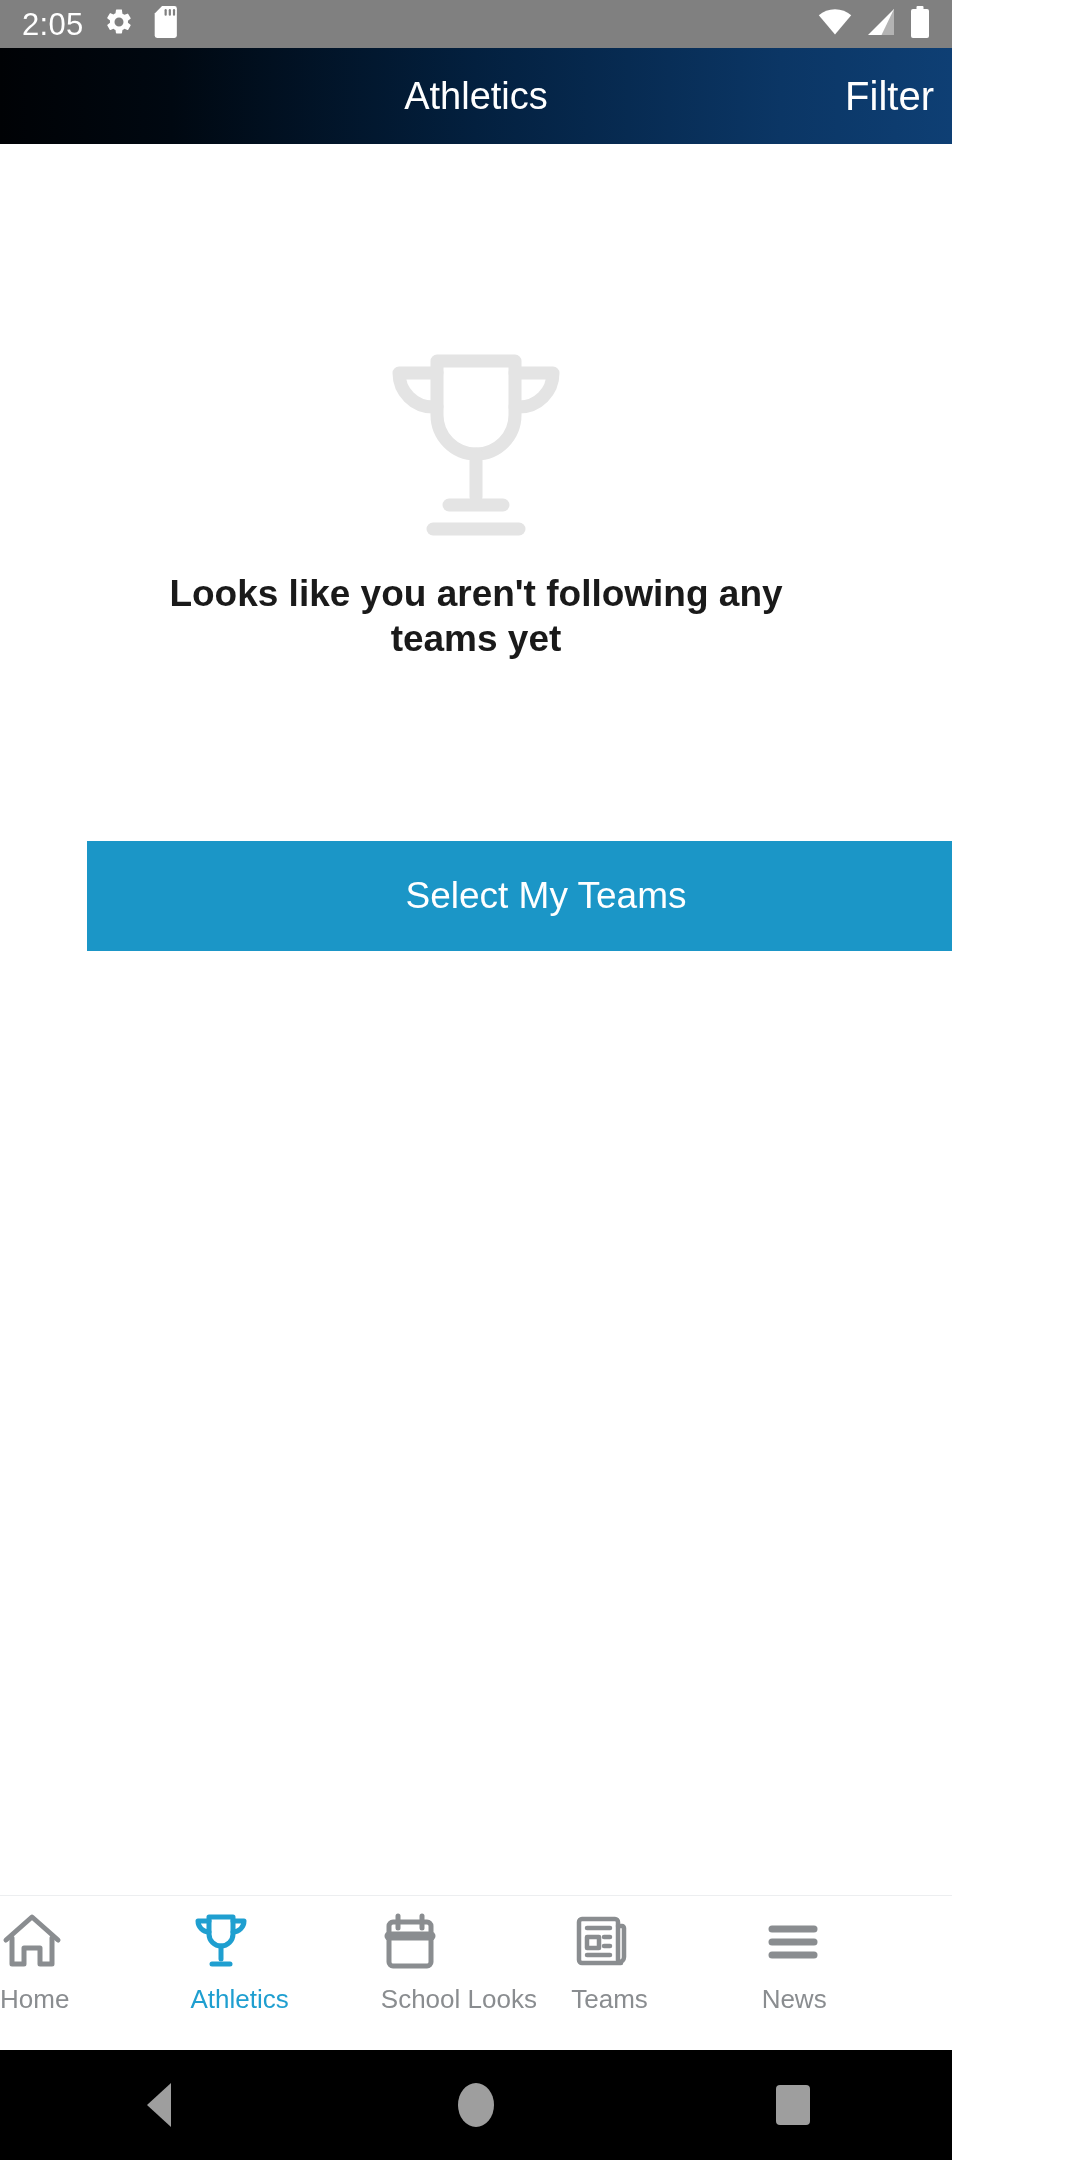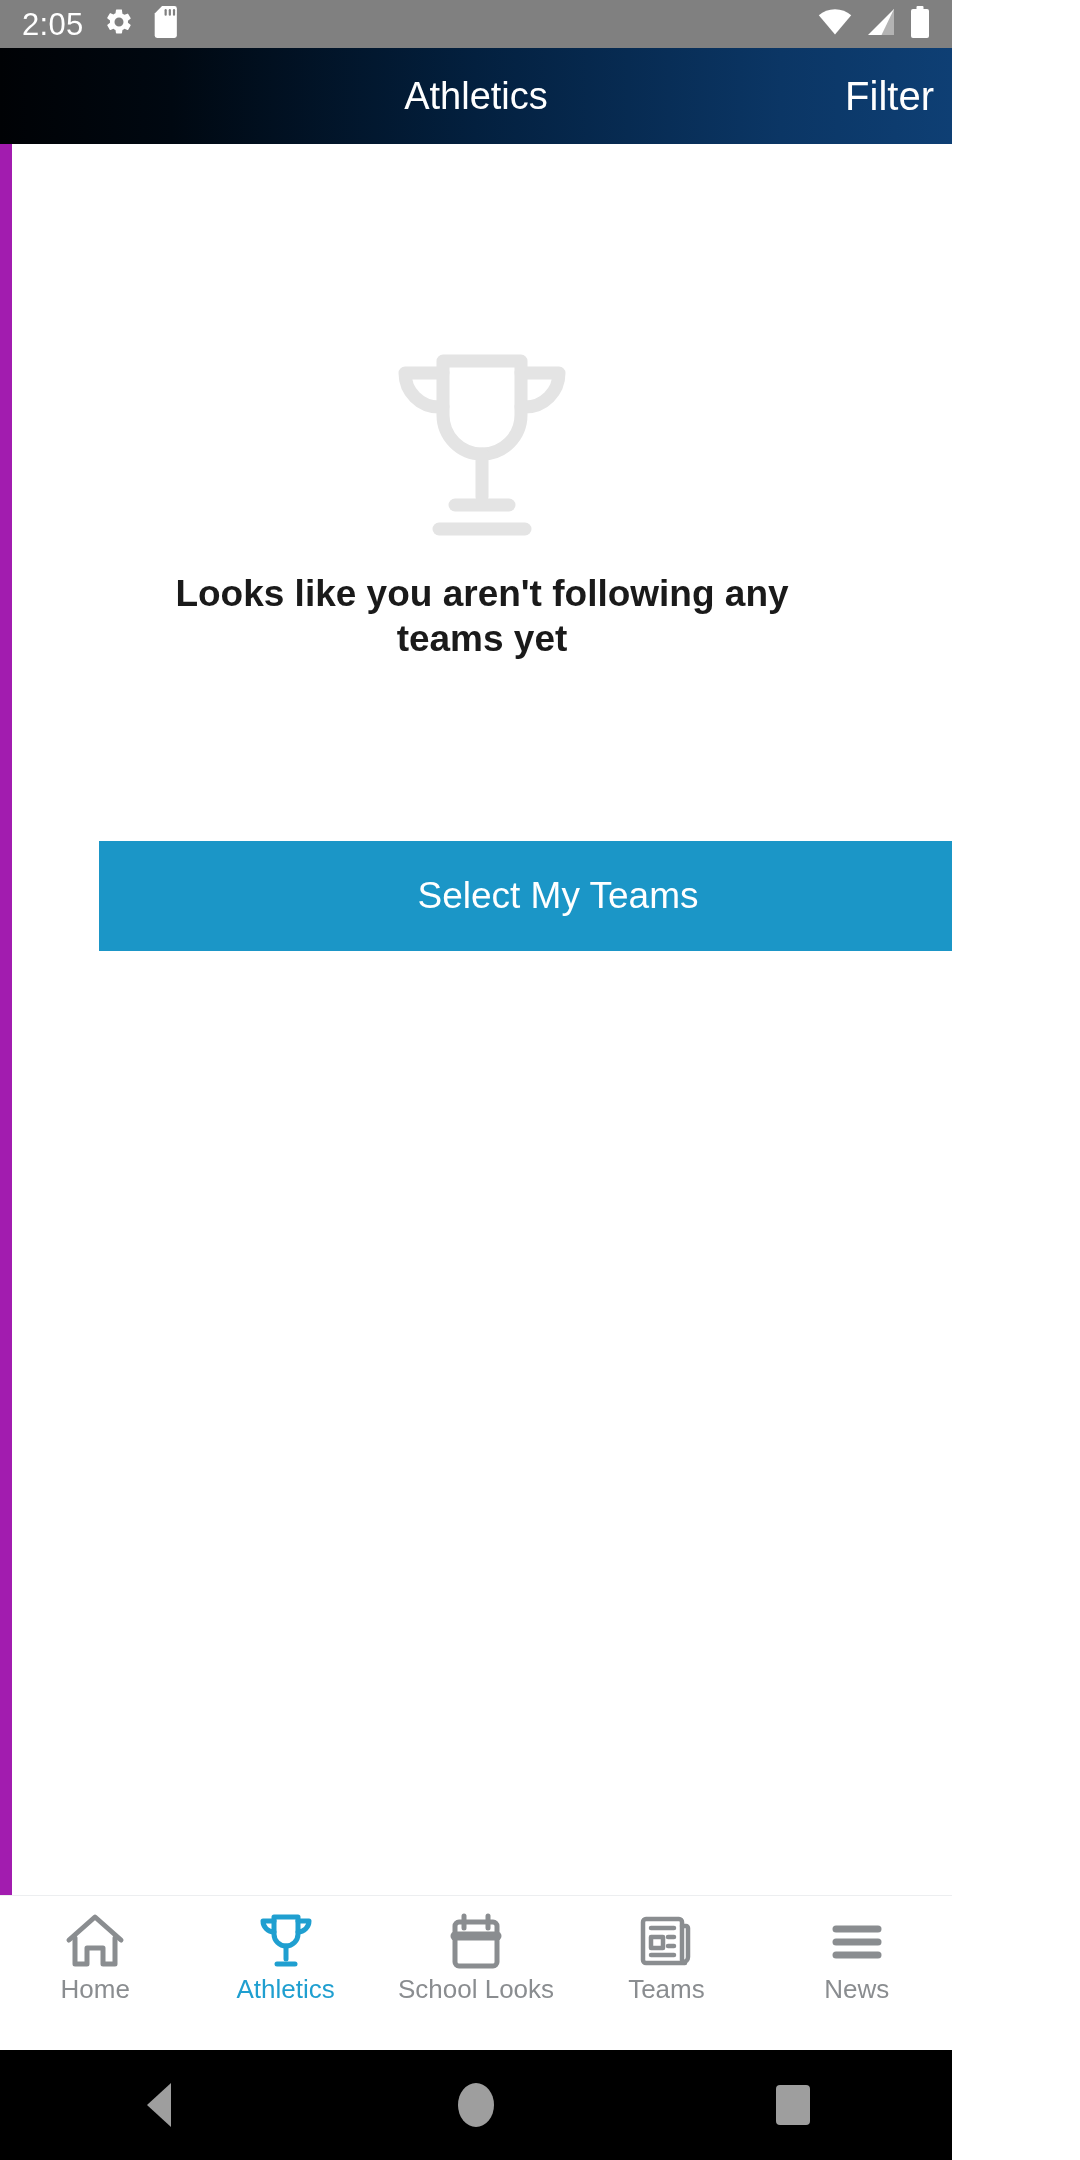--- a/index.html
+++ b/index.html
@@ -9,21 +9,21 @@
     height: 2160px;
     background: #ffffff;
     font-family: "Liberation Sans", sans-serif;
     overflow: hidden;
   }
 
   #screen {
     position: relative;
     width: 952px;
     height: 2160px;
-    background: #a21caf;
+    background: #bef264;
     display: flex;
     flex-direction: column;
   }
 
   
   #status-bar {
     height: 48px;
     background: #808080;
     display: flex;
     align-items: center;
@@ -74,21 +74,20 @@
     line-height: 96px;
     cursor: pointer;
   }
 
   
   #content {
     flex: 1 1 auto;
     position: relative;
     background: #ffffff;
     overflow: hidden;
-    margin-left: 12px;
   }
 
   #empty-state {
     position: absolute;
     top: 205px;
     left: 0;
     right: 0;
     display: flex;
     flex-direction: column;
     align-items: center;
@@ -135,23 +134,24 @@
     display: flex;
     align-items: flex-start;
     flex: 0 0 auto;
   }
   .nav-item {
     flex: 1 1 0;
     height: 100%;
     padding-top: 16px;
     display: flex;
     flex-direction: column;
-    align-items: center;
+    align-items: flex-start;
     justify-content: flex-start;
     cursor: pointer;
+    gap: 10px;
   }
   .nav-icon { display: block; }
   .nav-label {
     font-size: 26px;
     color: #8a8d90;
     line-height: 1;
   }
   .nav-item.active .nav-label { color: #1f9fd0; }
 
   

